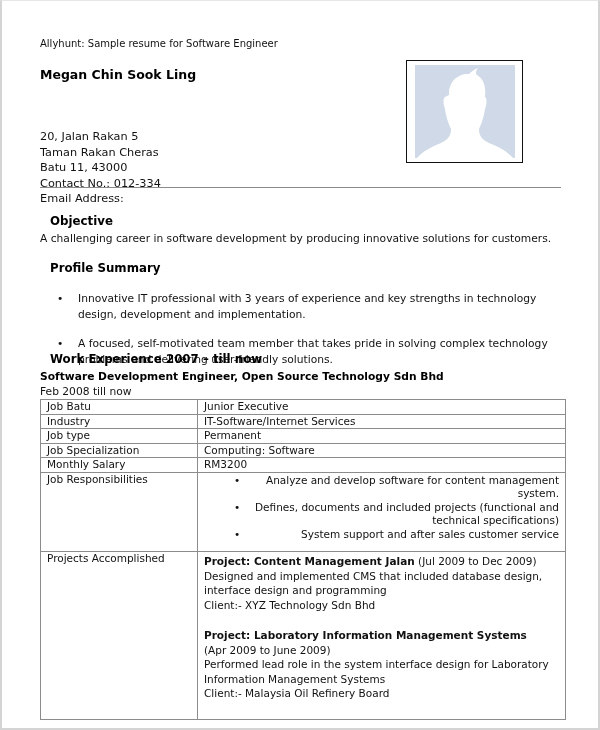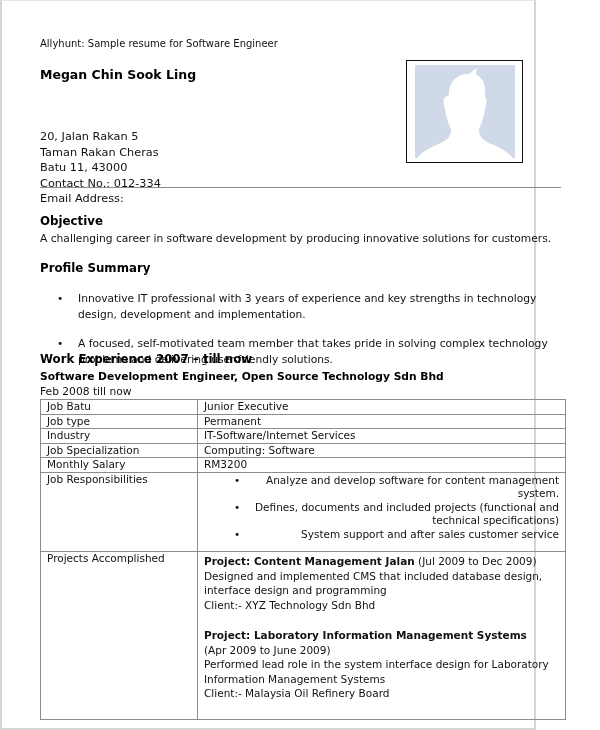--- a/index.html
+++ b/index.html
@@ -1,37 +1,37 @@
 <!DOCTYPE html>
 <html><head>
 <meta charset="utf-8">
 <style>
   * { box-sizing: border-box; margin: 0; padding: 0; }
   html, body { width: 600px; height: 730px; background: #ffffff; overflow: hidden; }
   body { font-family: "DejaVu Sans", sans-serif; color: #000; position: relative; }
   .page {
-    position: absolute; left: 0; top: 0; width: 536px; height: 730px;
+    position: absolute; left: 0; top: 0; width: 600px; height: 730px;
     border-left: 2px solid #d4d4d4; border-right: 2px solid #d4d4d4; border-bottom: 2px solid #d4d4d4;
     border-top: 1px solid #e6e6e6;
   }
   .abs { position: absolute; white-space: nowrap; }
   .header-note { left: 38px; top: 37px; font-size: 10px; color: #111; }
   .name { left: 38px; top: 66px; font-size: 12.5px; font-weight: bold; }
   .contact { left: 38px; top: 83px; font-size: 11.3px; line-height: 15.5px; color: #111; margin-top: 45px; }
   .contact div { height: 15.5px; }
   .photo {
     left: 404px; top: 59px; width: 117px; height: 103px;
     border: 1.5px solid #111; background: #fff;
   }
   .photo-inner {
     position: absolute; left: 8px; top: 4px; width: 100px; height: 93px;
     background: #cfd9e7; overflow: hidden;
   }
   .rule { left: 38px; top: 186px; width: 521px; height: 1px; background: #8a8a8a; }
-  .h2 { font-size: 11.8px; font-weight: bold; }
+  .h2 { font-size: 11.8px; font-weight: bold; margin-left: 10px; }
   .obj-title { left: 38px; top: 213px; }
   .obj-text { left: 38px; top: 231px; font-size: 10.7px; color: #111; }
   .prof-title { left: 38px; top: 260px; }
   .bullets { left: 55px; top: 276px; font-size: 10.7px; line-height: 15.5px; color: #111; white-space: normal; width: 510px; }
   .bullets .b { position: relative; padding-left: 21px; margin-top: 14px; }
   .bullets .b::before { content: "\2022"; position: absolute; left: 0; top: 0; }
   .work-title { left: 38px; top: 351px; }
   .job-title { left: 38px; top: 369px; font-size: 10.7px; font-weight: bold; }
   .job-dates { left: 38px; top: 384px; font-size: 10.7px; color: #111; }
   table.details {
@@ -90,26 +90,26 @@
   <div class="abs job-title">Software Development Engineer, Open Source Technology Sdn Bhd</div>
   <div class="abs job-dates">Feb 2008 till now</div>
 
   <table class="details">
     <tbody>
         <tr>
       <td class="k">Job Batu</td>
       <td>Junior Executive</td>
     </tr>
     <tr>
+      <td class="k">Industry</td>
+      <td>IT-Software/Internet Services</td>
+    </tr>
+    <tr>
       <td class="k">Job type</td>
       <td>Permanent</td>
-    </tr>
-    <tr>
-      <td class="k">Industry</td>
-      <td>IT-Software/Internet Services</td>
     </tr>
     <tr>
       <td class="k">Job Specialization</td>
       <td>Computing: Software</td>
     </tr>
     <tr>
       <td class="k">Monthly Salary</td>
       <td>RM3200</td>
     </tr>
     <tr>

